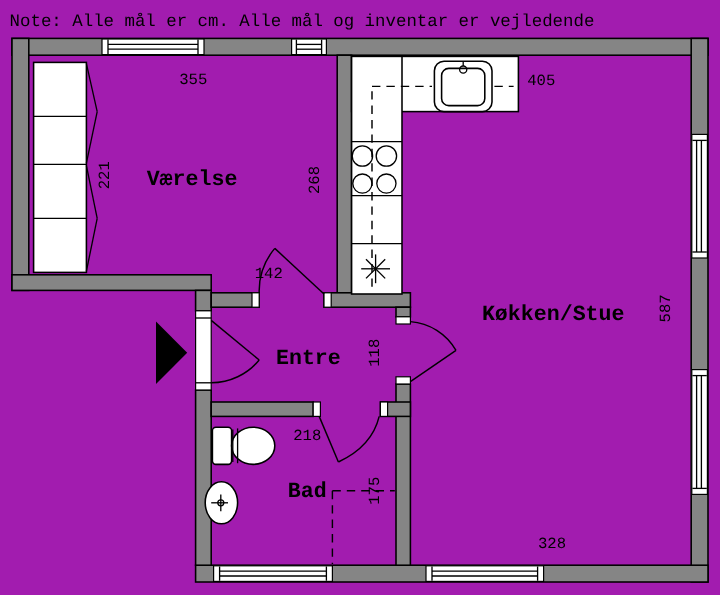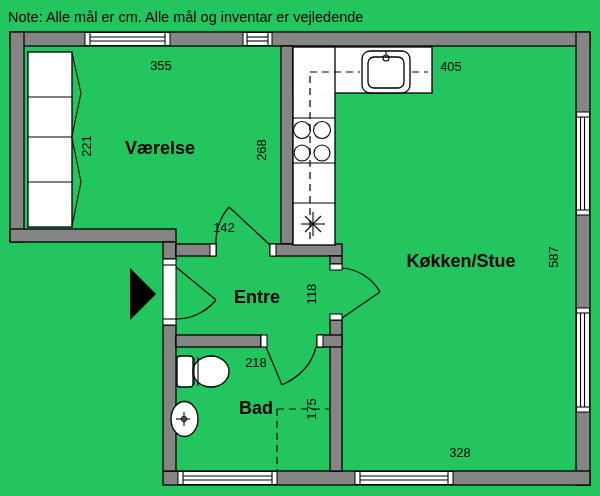--- a/index.html
+++ b/index.html
@@ -1,17 +1,17 @@
 <!DOCTYPE html>
 <html><head>
 <meta charset="utf-8">
 <style>
   html,body{margin:0;padding:0;background:#ffffff;}
-  .stage{position:relative;width:600px;height:496px;background:#22c55e;overflow:hidden;
-         font-family:Liberation Sans, sans-serif;}
+  .stage{position:relative;width:600px;height:496px;background:#a21caf;overflow:hidden;
+         font-family:Liberation Mono, monospace;}
   svg{display:block;}
   text{fill:#000;}
   .note-text{font-size:14.5px;}
   .room-label{font-size:18px;font-weight:bold;}
   .dim-label{font-size:13px;}
   .wall{fill:#858585;stroke:#000;stroke-width:1.3;}
   .cap{fill:#fff;stroke:#000;stroke-width:1;}
   .fixture{fill:#fff;stroke:#000;stroke-width:1.3;}
   .thin{fill:none;stroke:#000;stroke-width:1.1;}
   .dash{fill:none;stroke:#000;stroke-width:1.2;stroke-dasharray:7 5;}

